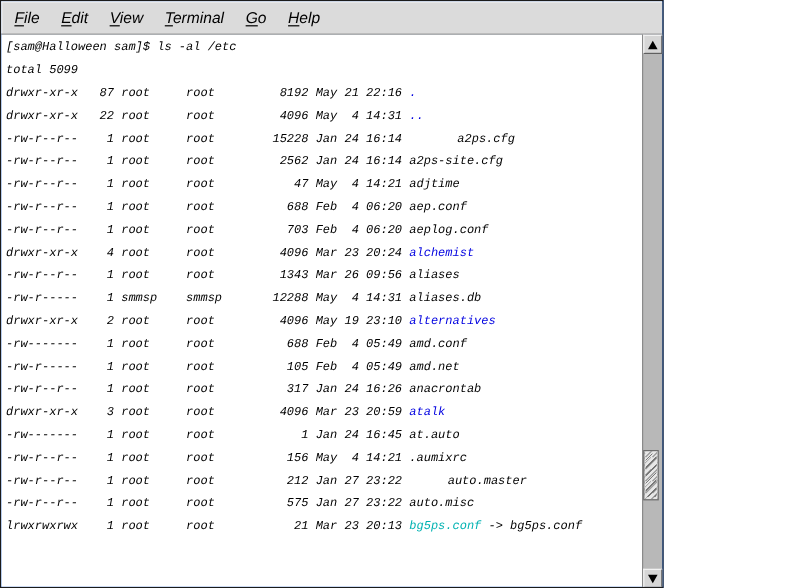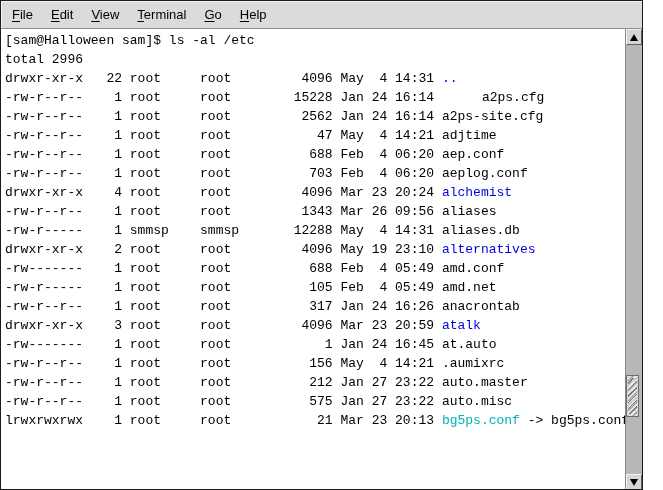--- a/index.html
+++ b/index.html
@@ -1,38 +1,39 @@
 <!DOCTYPE html>
 <html><head>
 <meta charset="utf-8">
 <style>
   html,body { margin:0; padding:0; background:#ffffff; }
   .window {
-    position:relative; width:643px; height:490px; box-sizing:border-box;
+    position:relative; width:553px; height:490px; box-sizing:border-box;
     border:1px solid #1b1b1b; background:#3b82f6; overflow:hidden;
     font-family:"Liberation Sans", sans-serif;
+    font-style:italic;
   }
   
   .menubar {
     height:27px; background:#dbdbdb; border-bottom:1px solid #8f8f8f;
     box-shadow: inset 0 1px 0 #f4f4f4, inset 1px 0 0 #f4f4f4;
     display:flex; align-items:stretch; padding-left:2px;
   }
   .menu-item {
     display:flex; align-items:center; padding:0 9px;
     font-size:13px; color:#000; cursor:default; white-space:nowrap;
   }
   .menu-item .mn { text-decoration:underline; text-underline-offset:2px; }
   
   .term-body { position:relative; height:461px; display:flex; }
   .screen {
     flex:1; background:#ffffff; overflow:hidden;
     padding:2px 0 0 4px;
     font-family:"Liberation Mono", monospace;
-    font-size:13px; line-height:19px; color:#000;
+    font-size:10px; line-height:19px; color:#000;
   }
   .line { white-space:pre; height:19px; }
   
   .scrollbar {
     width:16px; display:flex; flex-direction:column;
     background:#b8b8b8; border-left:1px solid #8a8a8a;
   }
   .sb-btn {
     height:16px; box-sizing:border-box; background:#d6d6d6;
     border:1px solid; border-color:#f2f2f2 #5f5f5f #5f5f5f #f2f2f2;
@@ -74,39 +75,40 @@
         <span><span class="mn">G</span><span>o</span></span>
       </div>
     <div class="menu-item">
         <span><span class="mn">H</span><span>elp</span></span>
       </div>
   </div>
 
   <div class="term-body">
     <div class="screen" style="background: rgb(255, 255, 255);">
       <div class="line">[sam@Halloween sam]$ ls -al /etc</div>
-      <div class="line">total 2996</div>
+      <div class="line">total 5099</div>
       <div id="output">
+          <div class="line"><span>drwxr-xr-x   87 root     root         8192 May 21 22:16 </span><span style="color: rgb(0, 0, 224);">.</span></div>
           <div class="line"><span>drwxr-xr-x   22 root     root         4096 May  4 14:31 </span><span style="color: rgb(0, 0, 224);">..</span></div>
           <div class="line"><span>-rw-r--r--    1 root     root        15228 Jan 24 16:14 </span><span style="color: rgb(0, 0, 0); margin-left: 40px;">a2ps.cfg</span></div>
           <div class="line"><span>-rw-r--r--    1 root     root         2562 Jan 24 16:14 </span><span style="color: rgb(0, 0, 0);">a2ps-site.cfg</span></div>
           <div class="line"><span>-rw-r--r--    1 root     root           47 May  4 14:21 </span><span style="color: rgb(0, 0, 0);">adjtime</span></div>
           <div class="line"><span>-rw-r--r--    1 root     root          688 Feb  4 06:20 </span><span style="color: rgb(0, 0, 0);">aep.conf</span></div>
           <div class="line"><span>-rw-r--r--    1 root     root          703 Feb  4 06:20 </span><span style="color: rgb(0, 0, 0);">aeplog.conf</span></div>
           <div class="line"><span>drwxr-xr-x    4 root     root         4096 Mar 23 20:24 </span><span style="color: rgb(0, 0, 224);">alchemist</span></div>
           <div class="line"><span>-rw-r--r--    1 root     root         1343 Mar 26 09:56 </span><span style="color: rgb(0, 0, 0);">aliases</span></div>
           <div class="line"><span>-rw-r-----    1 smmsp    smmsp       12288 May  4 14:31 </span><span style="color: rgb(0, 0, 0);">aliases.db</span></div>
           <div class="line"><span>drwxr-xr-x    2 root     root         4096 May 19 23:10 </span><span style="color: rgb(0, 0, 224);">alternatives</span></div>
           <div class="line"><span>-rw-------    1 root     root          688 Feb  4 05:49 </span><span style="color: rgb(0, 0, 0);">amd.conf</span></div>
           <div class="line"><span>-rw-r-----    1 root     root          105 Feb  4 05:49 </span><span style="color: rgb(0, 0, 0);">amd.net</span></div>
           <div class="line"><span>-rw-r--r--    1 root     root          317 Jan 24 16:26 </span><span style="color: rgb(0, 0, 0);">anacrontab</span></div>
           <div class="line"><span>drwxr-xr-x    3 root     root         4096 Mar 23 20:59 </span><span style="color: rgb(0, 0, 224);">atalk</span></div>
           <div class="line"><span>-rw-------    1 root     root            1 Jan 24 16:45 </span><span style="color: rgb(0, 0, 0);">at.auto</span></div>
           <div class="line"><span>-rw-r--r--    1 root     root          156 May  4 14:21 </span><span style="color: rgb(0, 0, 0);">.aumixrc</span></div>
-          <div class="line"><span>-rw-r--r--    1 root     root          212 Jan 27 23:22 </span><span style="color: rgb(0, 0, 0);">auto.master</span></div>
+          <div class="line"><span>-rw-r--r--    1 root     root          212 Jan 27 23:22 </span><span style="color: rgb(0, 0, 0); margin-left: 32px;">auto.master</span></div>
           <div class="line"><span>-rw-r--r--    1 root     root          575 Jan 27 23:22 </span><span style="color: rgb(0, 0, 0);">auto.misc</span></div>
           <div class="line"><span>lrwxrwxrwx    1 root     root           21 Mar 23 20:13 </span><span style="color: rgb(0, 178, 178);">bg5ps.conf</span><span> -&gt; bg5ps.conf</span></div>
         </div>
     </div>
 
     <div class="scrollbar">
       <div class="sb-btn">
         <span class="tri-up"></span>
       </div>
       <div class="sb-trough">

